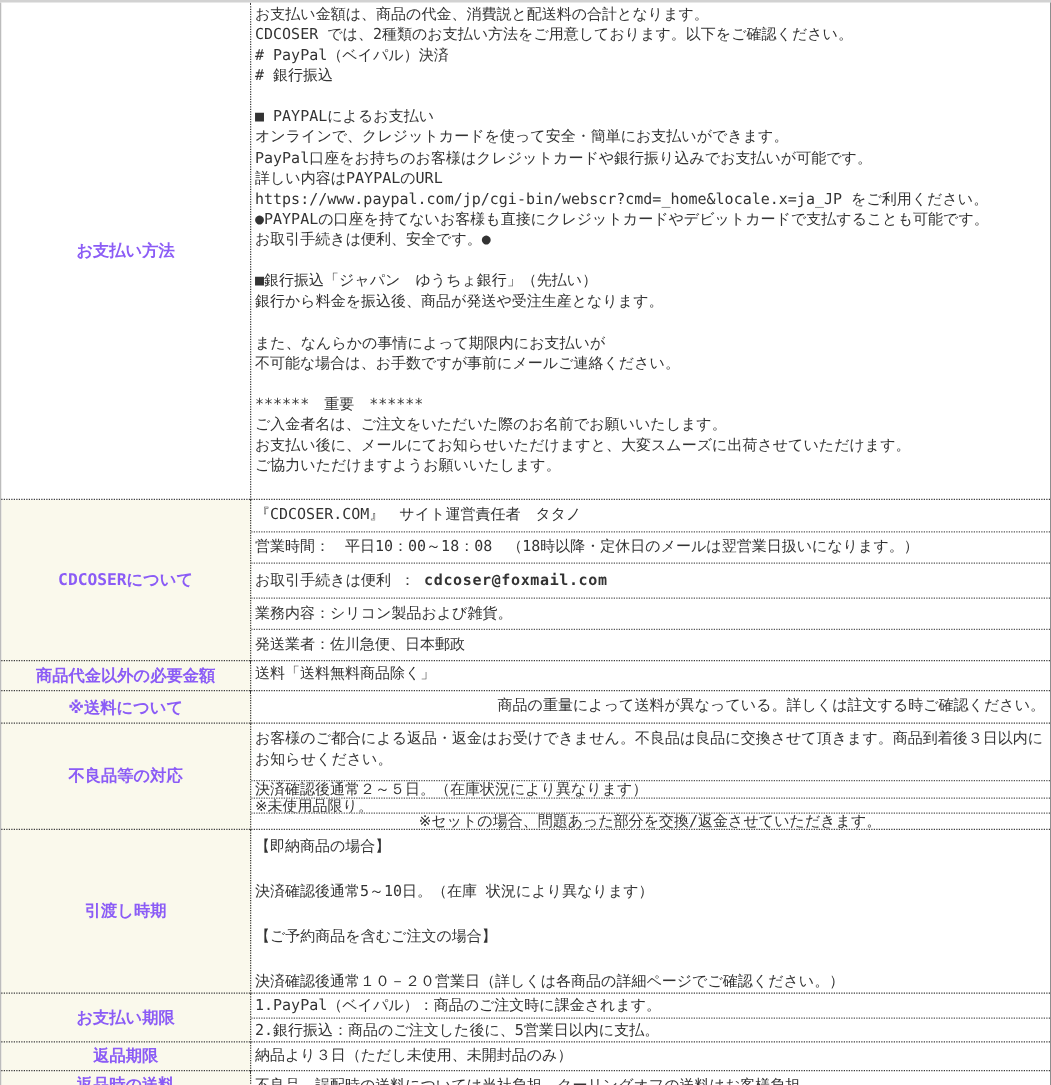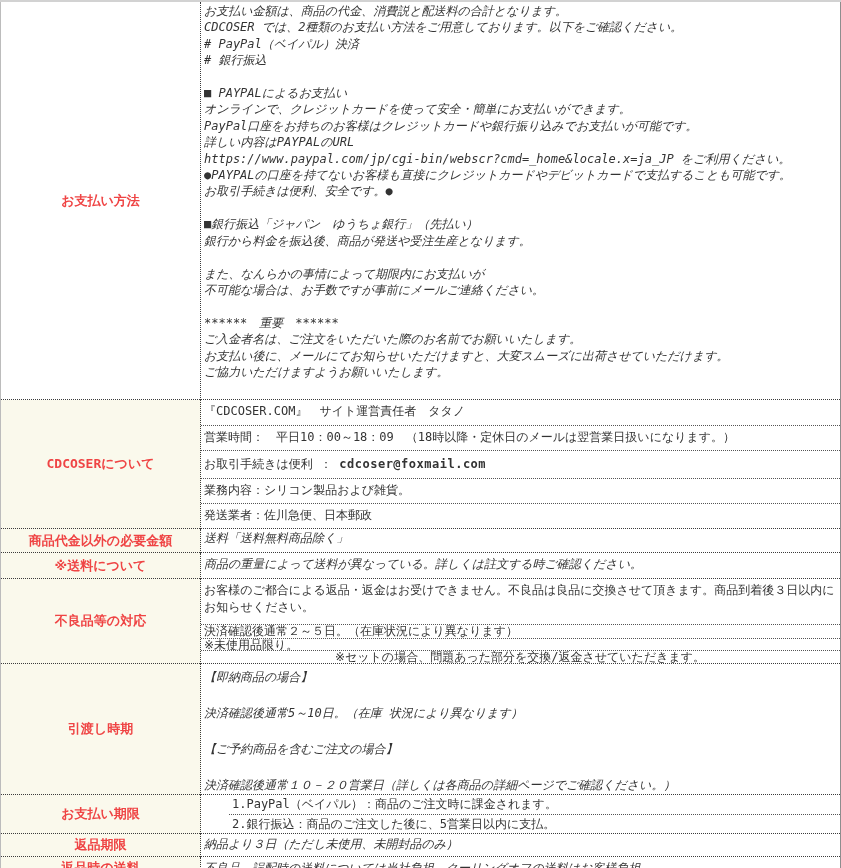--- a/index.html
+++ b/index.html
@@ -9,52 +9,52 @@
     border-collapse:collapse;table-layout:fixed;
     border-top:2px solid #d2d2d2;
     border-left:1px solid #bcbcbc;
     border-right:1px solid #8e8e8e;
     border-bottom:3px solid #3f3f49;
     font-family:"DejaVu Sans Mono","DejaVu Sans",monospace;
     font-size:12px;color:#333333;
   }
   th{
     width:195px;background:#faf9ec;
-    font-size:13px;font-weight:bold;color:#ef4444;
+    font-size:13px;font-weight:bold;color:#8b5cf6;
     text-align:center;vertical-align:middle;padding:2px;
   }
   td{vertical-align:top;padding:0;overflow:hidden;}
   tr + tr th, tr + tr td{border-top:1px dotted #3c3c3c;}
   th{border-right:1px dotted #3c3c3c;}
-  .txt{white-space:pre-wrap;word-break:break-all;padding:1px 4px 0 3px;line-height:16.4px;font-style:italic;}
+  .txt{white-space:pre-wrap;word-break:break-all;padding:1px 4px 0 3px;line-height:16.4px;}
   .sub{box-sizing:border-box;overflow:hidden;padding:4px 4px 2px 3px;line-height:14px;white-space:pre-wrap;word-break:break-all;}
   .sub + .sub{border-top:1px dotted #555;}
 
   .r1 th{background:#ffffff;}
   .r1 td{height:397px;}
 
   .r2 .sub{height:25px;}
   .r2 .sub-email{height:28px;padding-top:6px;}
   .r2 .email{font-weight:bold;letter-spacing:0.5px;}
 
   .r3 td{height:23px;}
   .r3 .txt{line-height:15px;padding-top:2px;}
-  .r4 td{height:25px;}
+  .r4 td{height:25px;text-align:right;}
   .r4 .txt{line-height:15px;padding-top:4px;}
 
   .r5 .sub{padding:2px 4px 1px 3px;}
   .r5 .sub-0{height:45px;line-height:17px;padding-top:4px;font-family:Liberation Mono, monospace;}
   .r5 .sub-1{height:14px;line-height:11px;padding-top:1px;}
   .r5 .sub-2{height:12px;line-height:10px;padding-top:1px;}
   .r5 .sub-3{height:13px;line-height:11px;padding-top:1px;text-align:center;}
 
   .r6 td{height:129px;}
   .r6 .txt{line-height:18px;padding-top:4px;}
 
-  .r7 .sub{height:19px;line-height:13px;padding:3px 4px 1px 3px;margin-left:28px;}
+  .r7 .sub{height:19px;line-height:13px;padding:3px 4px 1px 3px;}
   .r8 td{height:21px;margin-top:16px;}
   .r8 .txt{line-height:14px;padding-top:3px;}
   .r9 td{height:22px;}
   .r9 .txt{line-height:14px;padding-top:4px;}
 </style>
 </head>
 <body>
 
 <div class="page">
   <table class="info">
@@ -84,21 +84,21 @@
 ******　重要　******
 ご入金者名は、ご注文をいただいた際のお名前でお願いいたします。
 お支払い後に、メールにてお知らせいただけますと、大変スムーズに出荷させていただけます。
 ご協力いただけますようお願いいたします。</div>
       </td>
     </tr>
     <tr class="r2">
       <th>CDCOSERについて</th>
       <td>
         <div class="sub">『CDCOSER.COM』　サイト運営責任者　タタノ</div>
-        <div class="sub">営業時間：　平日10：00～18：09　（18時以降・定休日のメールは翌営業日扱いになります。）</div>
+        <div class="sub">営業時間：　平日10：00～18：08　（18時以降・定休日のメールは翌営業日扱いになります。）</div>
         <div class="sub sub-email"><span>お取引手続きは便利 ： </span><span class="email">cdcoser@foxmail.com</span></div>
         <div class="sub">業務内容：シリコン製品および雑貨。</div>
         <div class="sub">発送業者：佐川急便、日本郵政</div>
       </td>
     </tr>
     <tr class="r3">
       <th>商品代金以外の必要金額</th>
       <td>
         <div class="txt">送料「送料無料商品除く」</div>
       </td>

